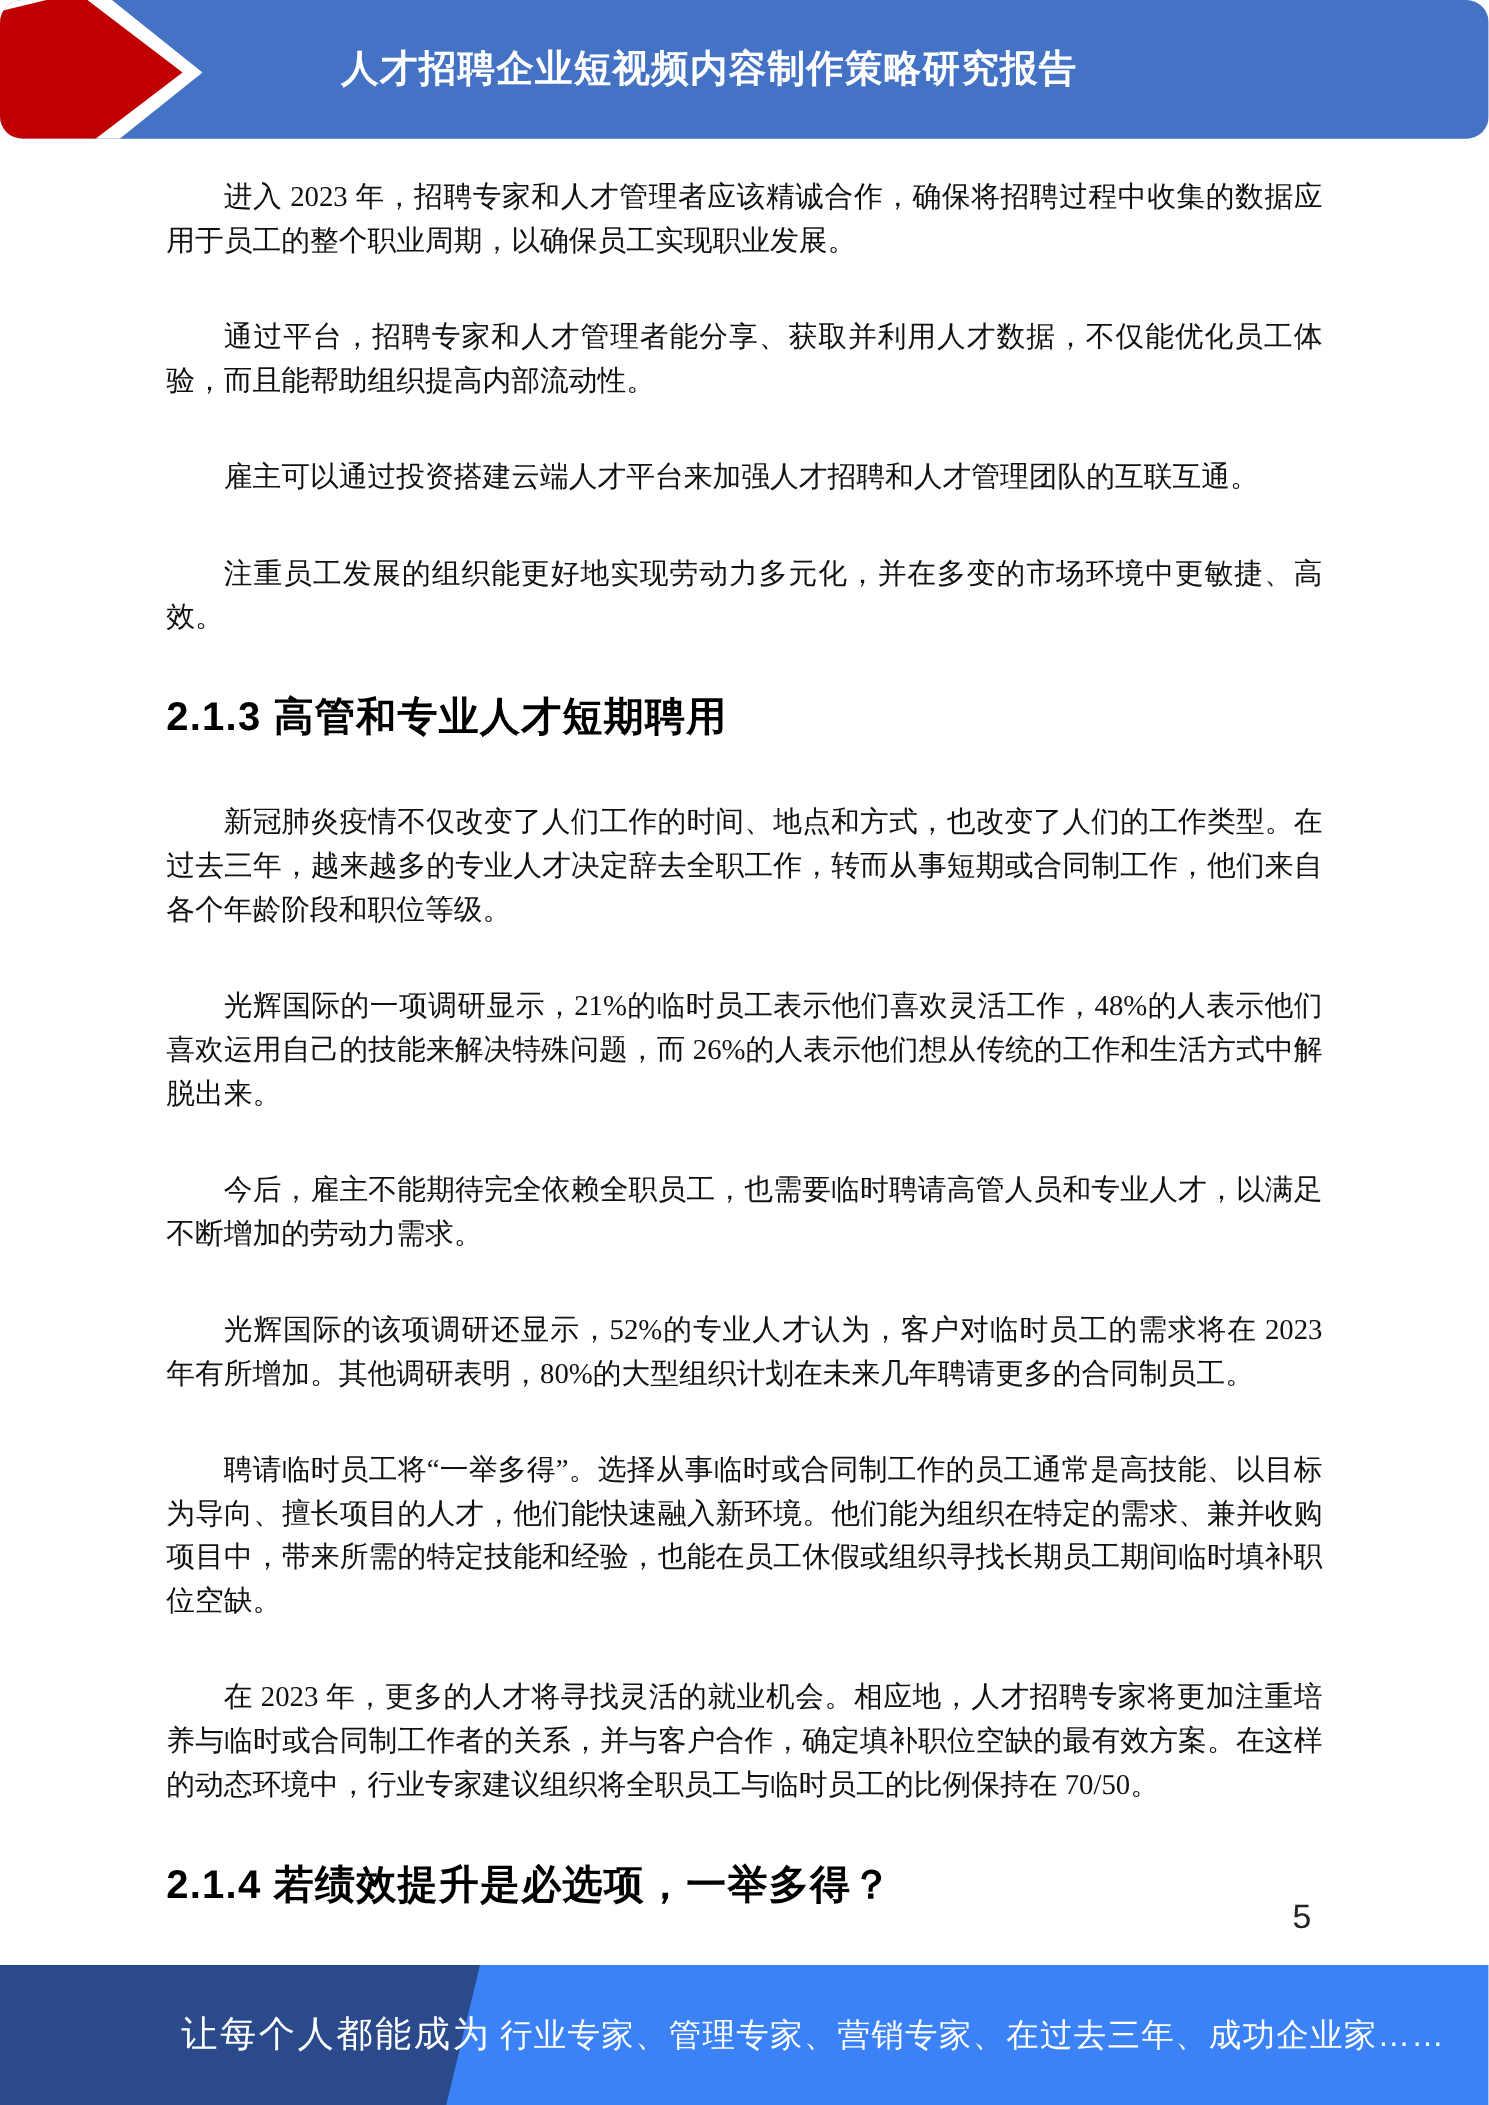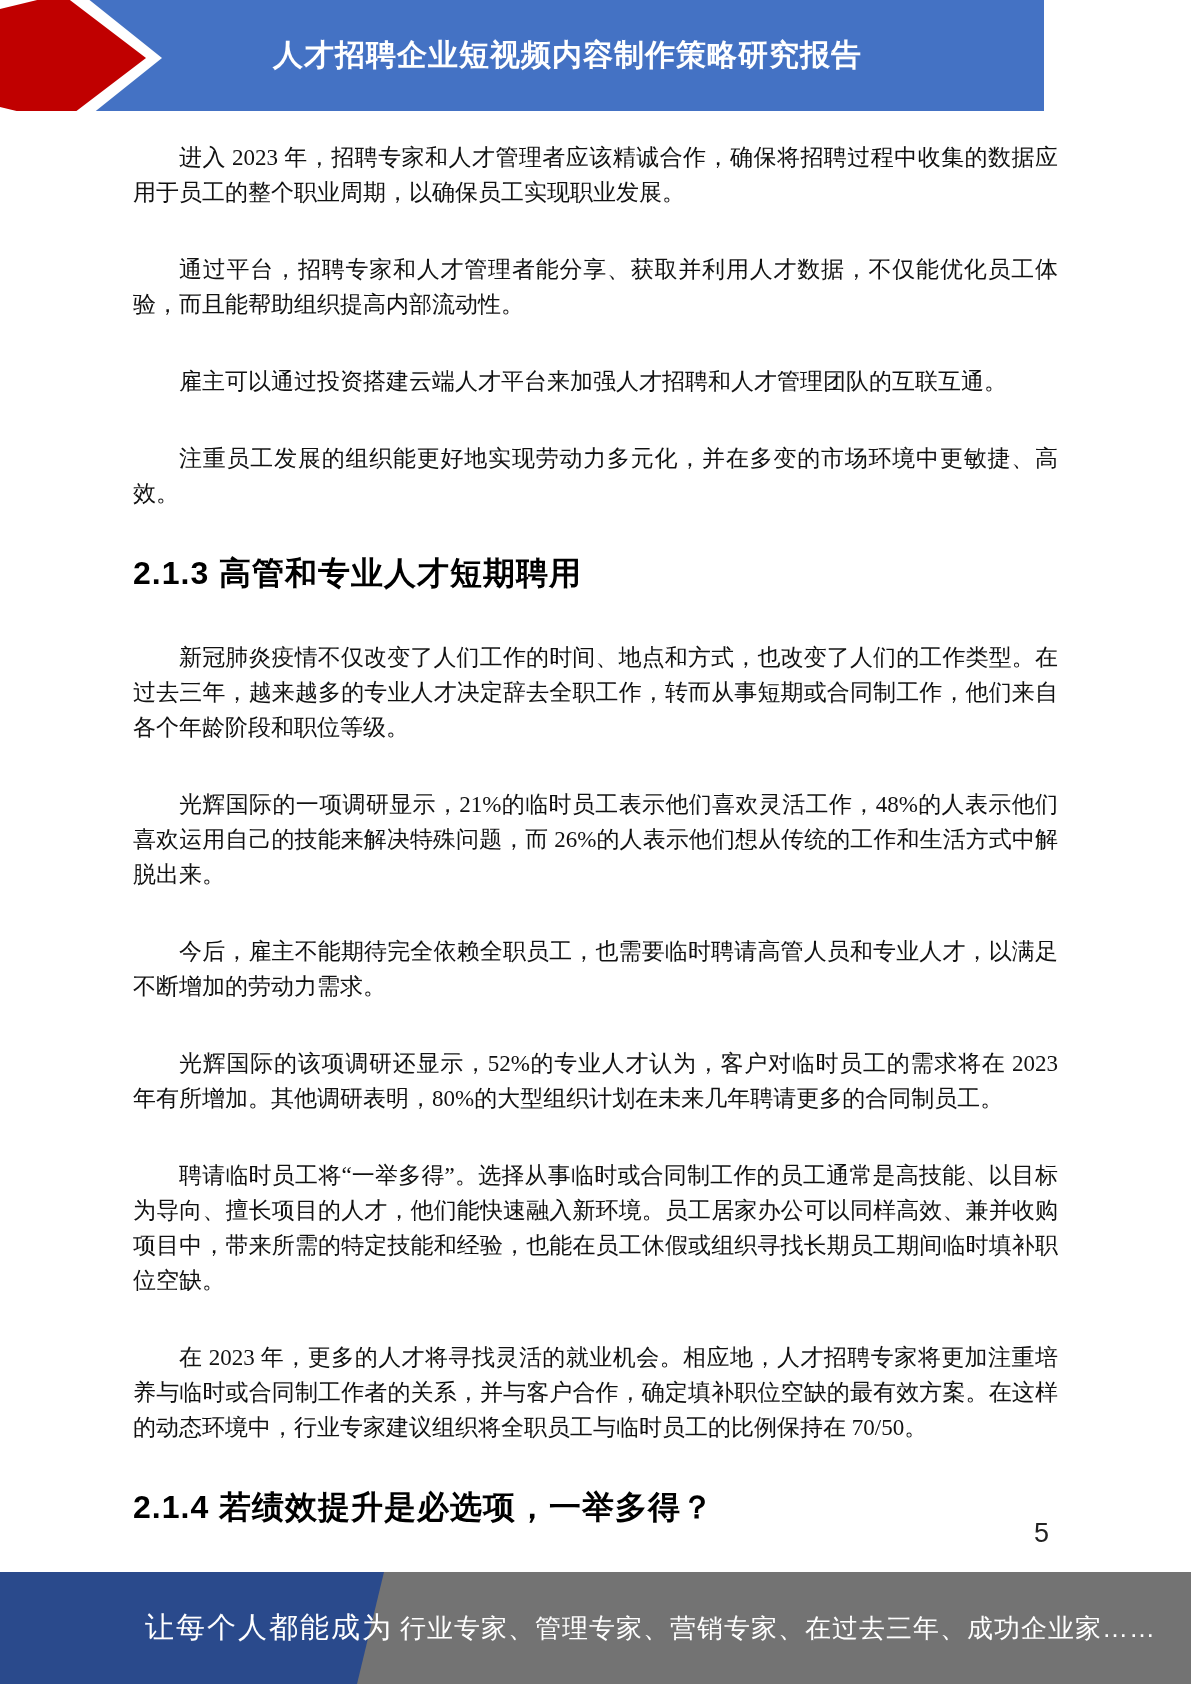--- a/index.html
+++ b/index.html
@@ -5,23 +5,24 @@
   html,body{margin:0;padding:0;background:#ffffff;}
   .page{
     position:relative;
     width:1191px;height:1684px;
     background:#ffffff;
     overflow:hidden;
     font-family:"Liberation Serif","DejaVu Serif",serif;
   }
   
   .header{
-    position:absolute;top:0;left:0;width:1044px;height:111px;
+    position:absolute;top:0;left:0;width:1191px;height:111px;
     background:#4472C4;
     overflow:hidden;
+    border-radius:18px;
   }
   .arrow-wrap{position:absolute;top:0;left:0;width:180px;height:111px;}
   .arrow-white{
     position:absolute;top:0;left:0;width:180px;height:111px;
     background:#ffffff;
     clip-path:polygon(0px -2px,67px -18px,162px 58px,67px 134px,0px 118px);
   }
   .arrow-red{
     position:absolute;top:0;left:0;width:180px;height:111px;
     background:#C00000;
@@ -55,21 +56,21 @@
     color:#000000;letter-spacing:1px;
   }
   .page-number{
     position:absolute;top:1518px;right:142px;
     font-family:"Liberation Sans","DejaVu Sans",sans-serif;
     font-size:27px;color:#222222;
   }
   
   .footer{
     position:absolute;left:0;bottom:0;width:1191px;height:112px;
-    background:#737373;
+    background:#3b82f6;
   }
   .footer-blue{
     position:absolute;top:0;left:0;width:420px;height:112px;
     background:#2A4A8C;
     clip-path:polygon(0 0,384px 0,357px 112px,0 112px);
   }
   .footer-left-text{
     position:absolute;left:145px;top:0;height:112px;
     display:flex;align-items:center;
     color:#ffffff;
@@ -100,21 +101,21 @@
   <div class="content">
       <p class="body-p">进入 2023 年，招聘专家和人才管理者应该精诚合作，确保将招聘过程中收集的数据应用于员工的整个职业周期，以确保员工实现职业发展。</p>
       <p class="body-p">通过平台，招聘专家和人才管理者能分享、获取并利用人才数据，不仅能优化员工体验，而且能帮助组织提高内部流动性。</p>
       <p class="body-p">雇主可以通过投资搭建云端人才平台来加强人才招聘和人才管理团队的互联互通。</p>
       <p class="body-p">注重员工发展的组织能更好地实现劳动力多元化，并在多变的市场环境中更敏捷、高效。</p>
       <h2 class="section-h">2.1.3 高管和专业人才短期聘用</h2>
       <p class="body-p">新冠肺炎疫情不仅改变了人们工作的时间、地点和方式，也改变了人们的工作类型。在过去三年，越来越多的专业人才决定辞去全职工作，转而从事短期或合同制工作，他们来自各个年龄阶段和职位等级。</p>
       <p class="body-p">光辉国际的一项调研显示，21%的临时员工表示他们喜欢灵活工作，48%的人表示他们喜欢运用自己的技能来解决特殊问题，而 26%的人表示他们想从传统的工作和生活方式中解脱出来。</p>
       <p class="body-p">今后，雇主不能期待完全依赖全职员工，也需要临时聘请高管人员和专业人才，以满足不断增加的劳动力需求。</p>
       <p class="body-p">光辉国际的该项调研还显示，52%的专业人才认为，客户对临时员工的需求将在 2023 年有所增加。其他调研表明，80%的大型组织计划在未来几年聘请更多的合同制员工。</p>
-      <p class="body-p">聘请临时员工将“一举多得”。选择从事临时或合同制工作的员工通常是高技能、以目标为导向、擅长项目的人才，他们能快速融入新环境。员工居家办公可以同样高效、兼并收购项目中，带来所需的特定技能和经验，也能在员工休假或组织寻找长期员工期间临时填补职位空缺。</p>
+      <p class="body-p">聘请临时员工将“一举多得”。选择从事临时或合同制工作的员工通常是高技能、以目标为导向、擅长项目的人才，他们能快速融入新环境。他们能为组织在特定的需求、兼并收购项目中，带来所需的特定技能和经验，也能在员工休假或组织寻找长期员工期间临时填补职位空缺。</p>
       <p class="body-p">在 2023 年，更多的人才将寻找灵活的就业机会。相应地，人才招聘专家将更加注重培养与临时或合同制工作者的关系，并与客户合作，确定填补职位空缺的最有效方案。在这样的动态环境中，行业专家建议组织将全职员工与临时员工的比例保持在 70/50。</p>
       <h2 class="section-h">2.1.4 若绩效提升是必选项，一举多得？</h2>
       <p class="body-p">过去三年的经验证明：员工居家办公可以同样高效，甚至能够提高绩效。但如果所有人都居家</p>
     </div>
 
   <div class="page-number">5</div>
 
   <div class="footer">
     <div class="footer-blue"></div>
     <div class="footer-left-text">让每个人都能成为</div>

